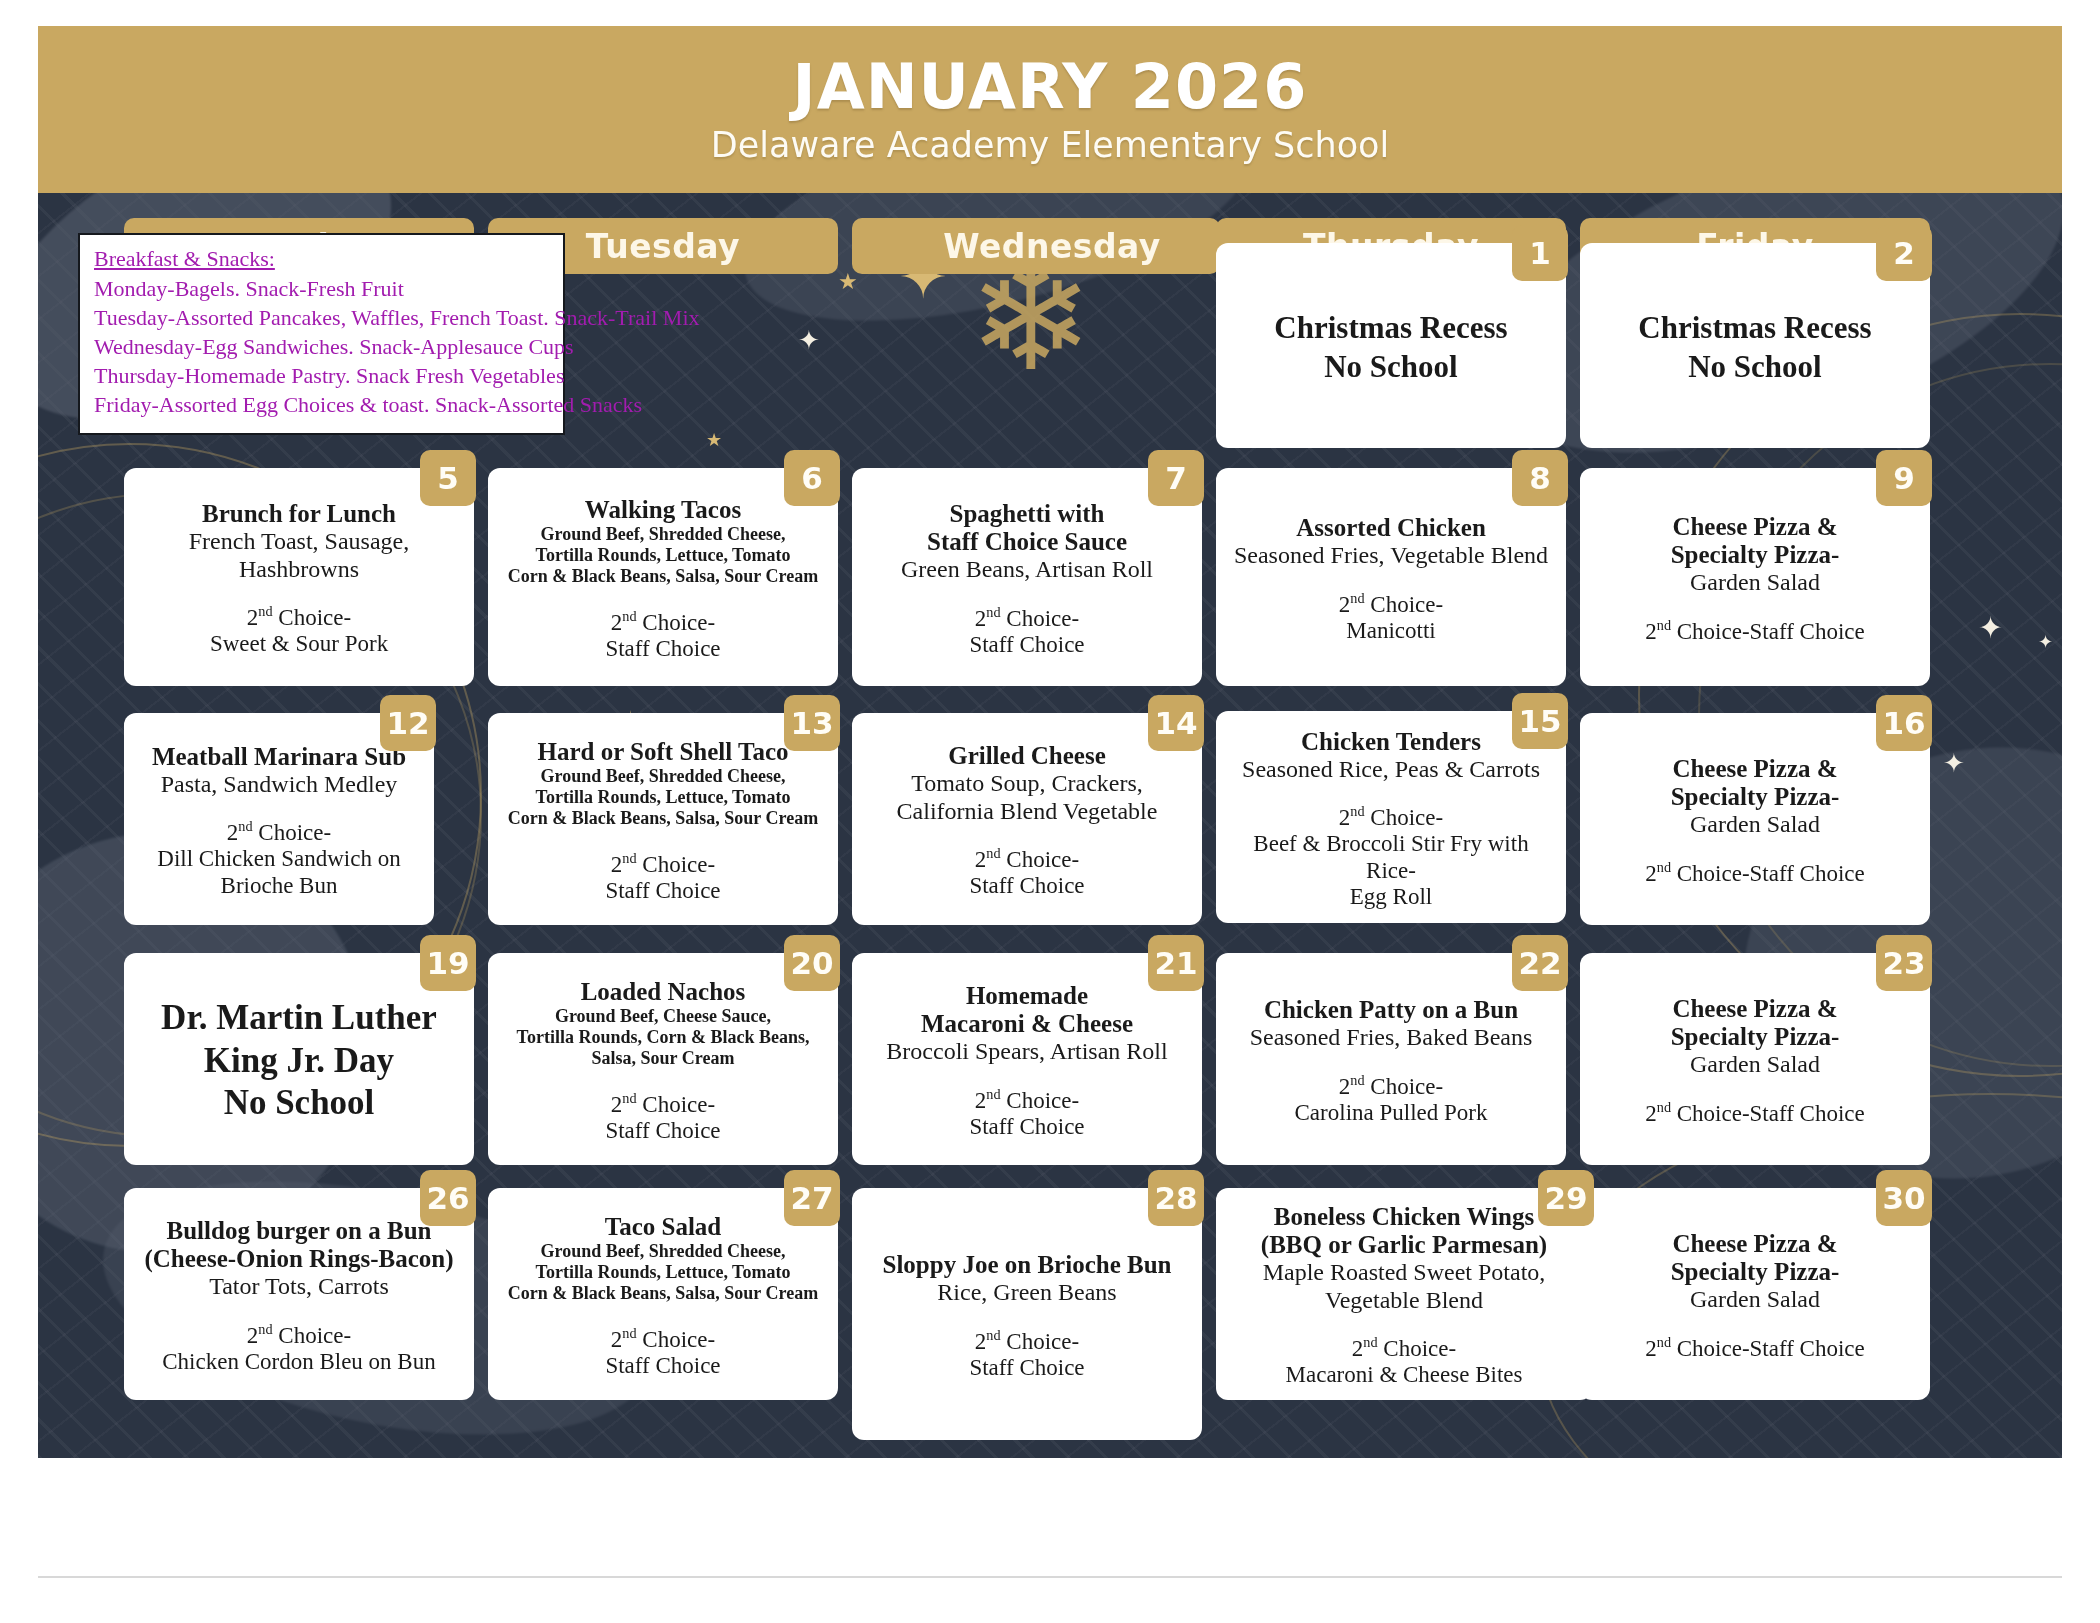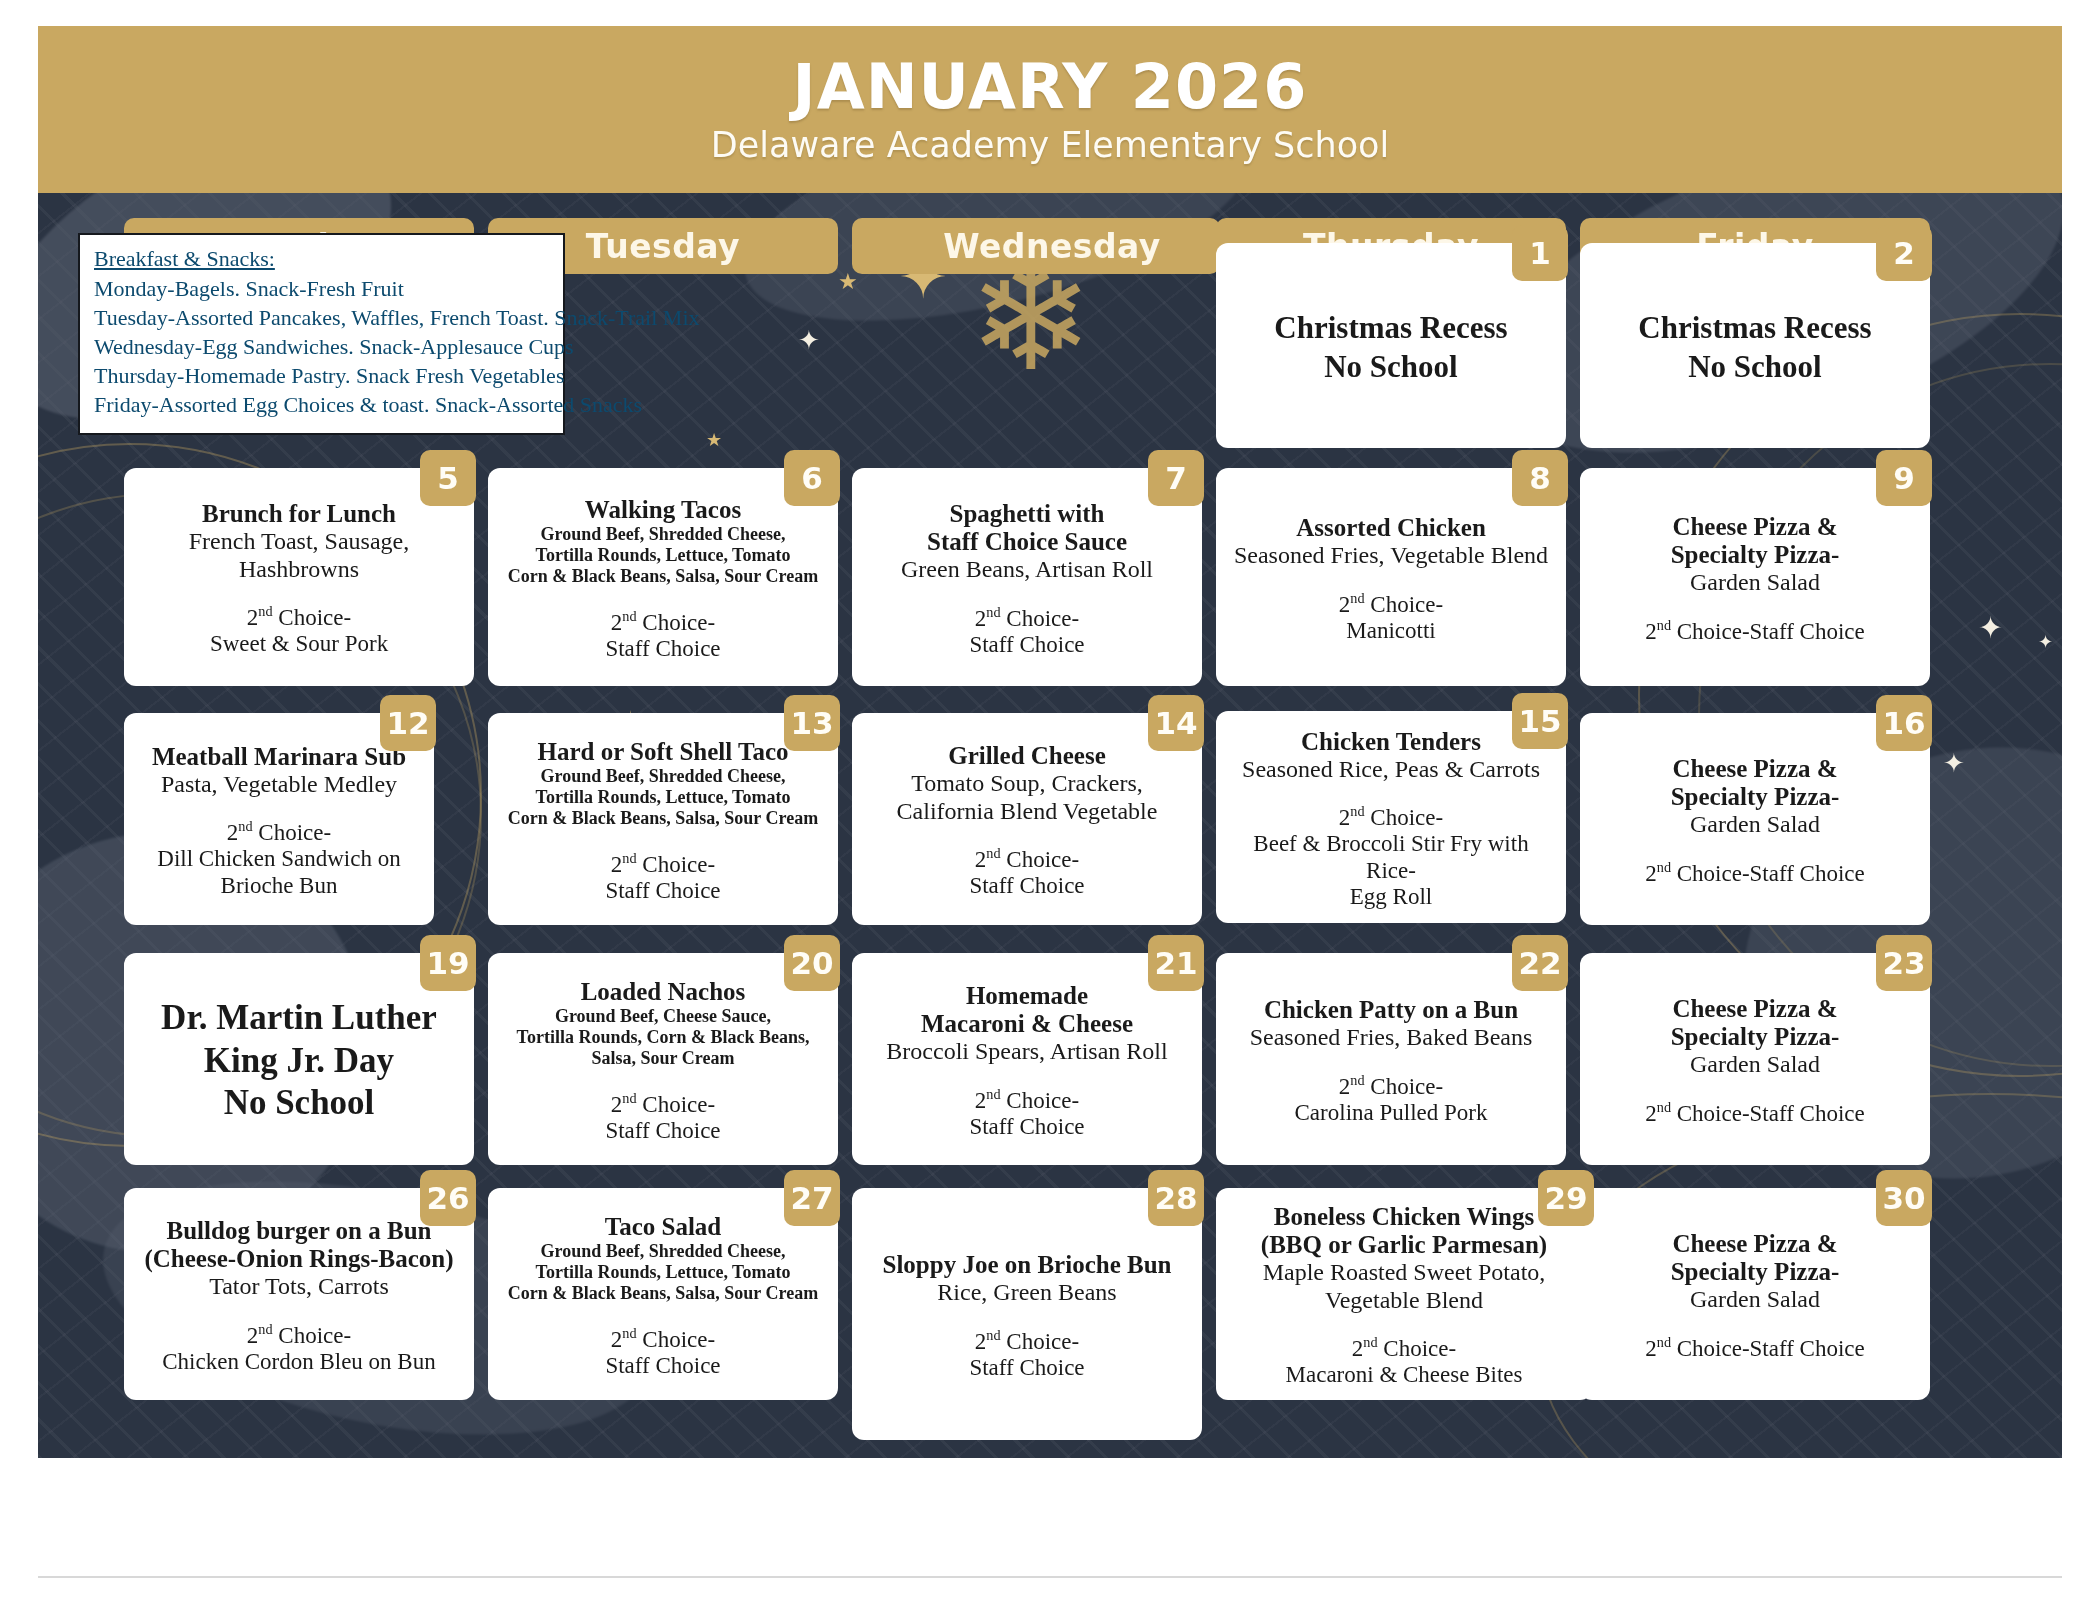--- a/index.html
+++ b/index.html
@@ -92,21 +92,21 @@
   .choice{font-size:23px;line-height:1.15;}
   .choice sup{font-size:.62em;vertical-align:super;}
   .noschool{font-size:31px;font-weight:bold;line-height:1.25;}
   .mlk{font-size:35px;font-weight:bold;line-height:1.22;}
 
   
   .note{
     position:absolute;left:40px;top:40px;width:487px;
     background:#ffffff;border:2px solid #15181d;
     padding:10px 12px 14px 14px;box-sizing:border-box;
-    text-align:left;color:#0c4a6e;z-index:4;
+    text-align:left;color:#a21caf;z-index:4;
   }
   .note-title{font-size:22px;text-decoration:underline;line-height:1.3;}
   .note-line{font-size:22px;line-height:1.32;white-space:nowrap;}
 
   .bottom-strip{
     position:absolute;left:38px;top:1458px;width:2024px;height:118px;background:#ffffff;
   }
   .bottom-rule{
     position:absolute;left:38px;top:1576px;width:2024px;height:2px;background:#d8d8d8;
   }
@@ -196,21 +196,21 @@
         <div class="cell" style="left: 1542px; top: 275px; width: 350px; height: 218px;">
           <div class="daynum">9</div>
           <div class="entree">Cheese Pizza &amp;<br>Specialty Pizza-</div>
           <div class="sides">Garden Salad</div>
           <div class="gap"></div>
           <div class="choice">2<sup>nd</sup> Choice-Staff Choice</div>
         </div>
         <div class="cell" style="left: 86px; top: 520px; width: 310px; height: 212px;">
           <div class="daynum">12</div>
           <div class="entree">Meatball Marinara Sub</div>
-          <div class="sides">Pasta, Vegetable Medley</div>
+          <div class="sides">Pasta, Sandwich Medley</div>
           <div class="gap"></div>
           <div class="choice">2<sup>nd</sup> Choice-</div>
           <div class="choice">Dill Chicken Sandwich on Brioche Bun</div>
         </div>
         <div class="cell" style="left: 450px; top: 520px; width: 350px; height: 212px;">
           <div class="daynum">13</div>
           <div class="entree">Hard or Soft Shell Taco</div>
           <div class="ingredients">Ground Beef, Shredded Cheese,<br>Tortilla Rounds, Lettuce, Tomato<br>Corn &amp; Black Beans, Salsa, Sour Cream</div>
           <div class="gap"></div>
           <div class="choice">2<sup>nd</sup> Choice-</div>

